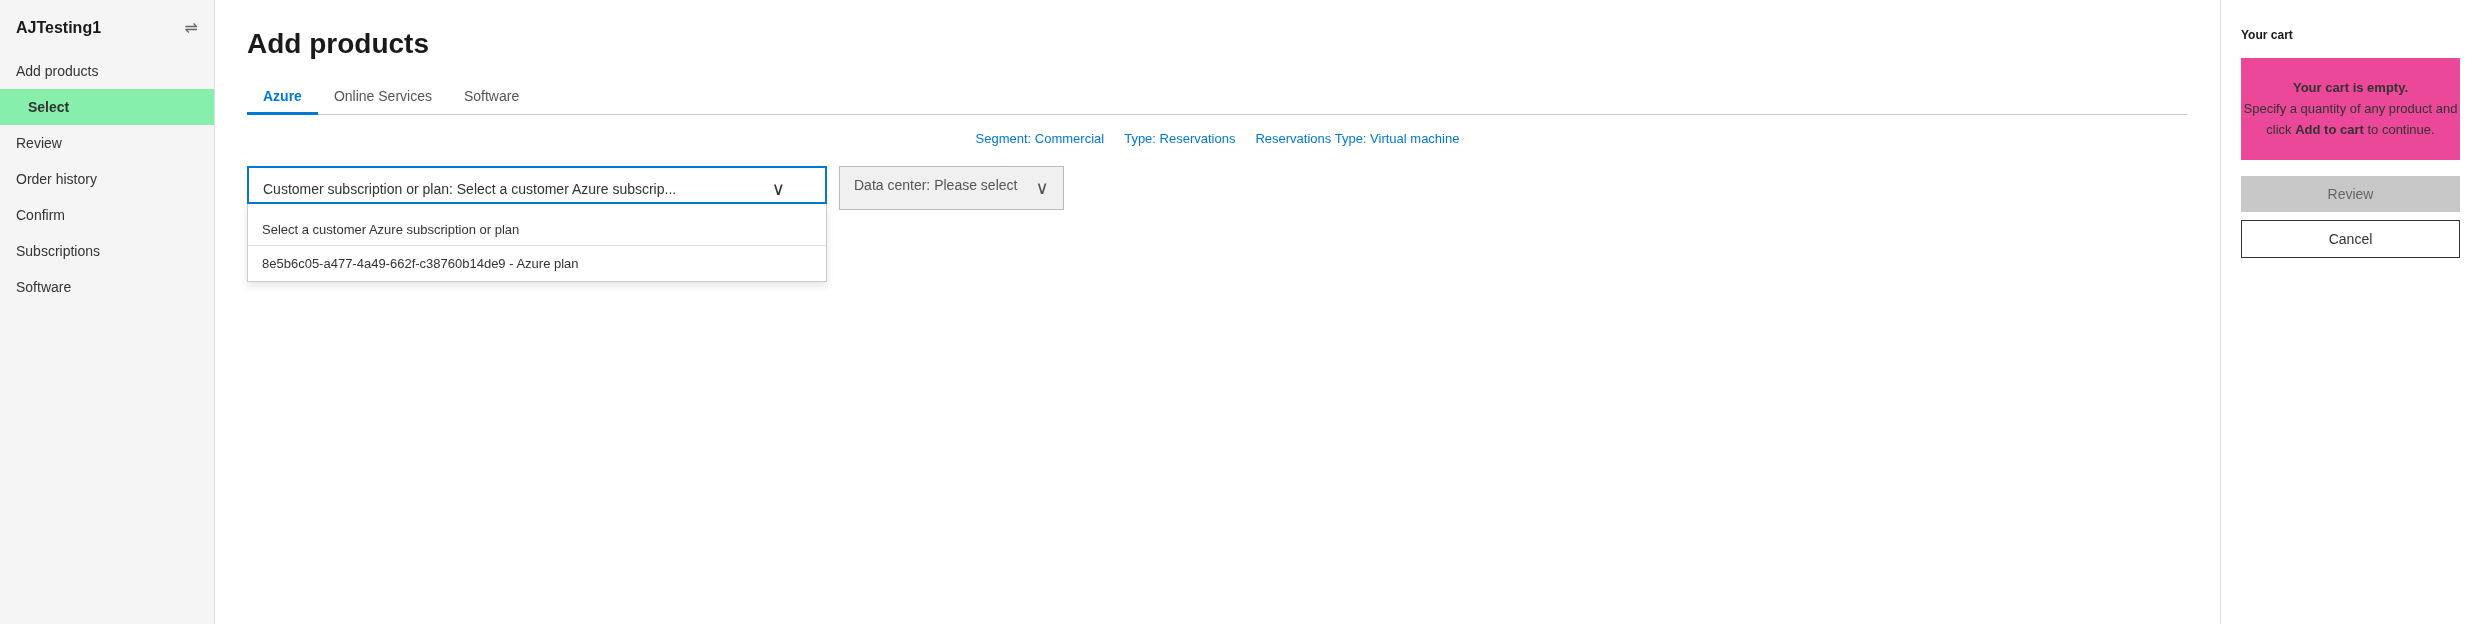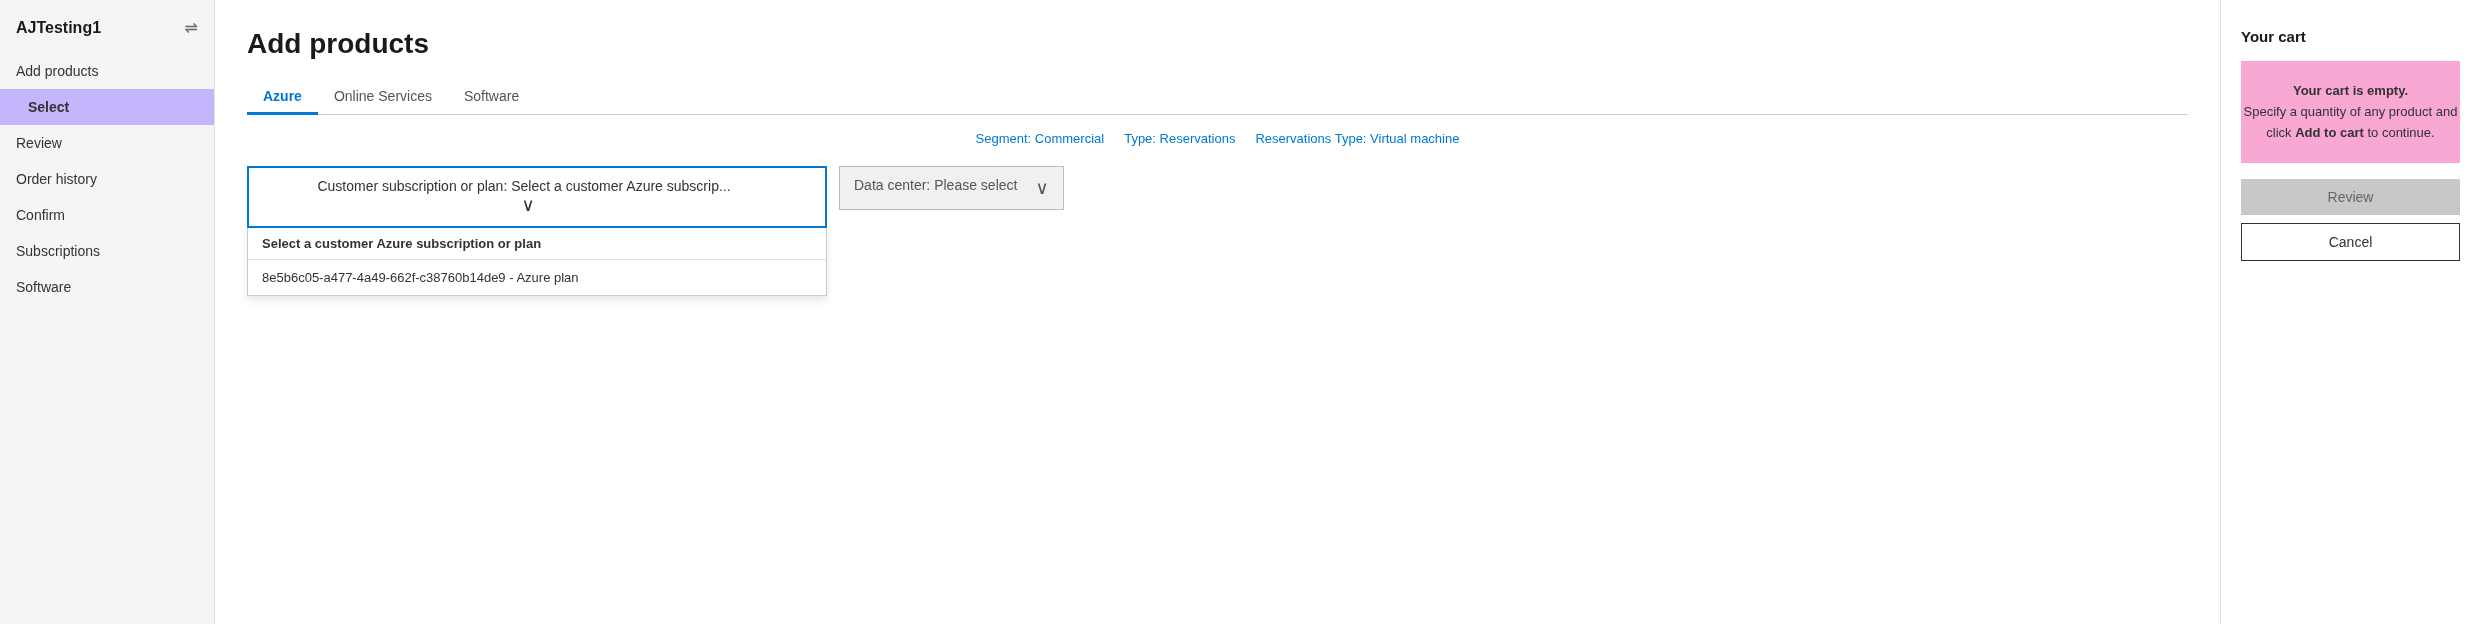--- a/index.html
+++ b/index.html
@@ -45,21 +45,21 @@
       text-align: left;
     }
     .sidebar-item.active {
       background: #fff;
       font-weight: 600;
       border-left: none;
     }
     .sidebar-item.level2 {
       padding-left: 28px;
       font-weight: 600;
-      background: #c4b5fd;
+      background: #86efac;
     }
 
     
     .main {
       flex: 1;
       padding: 28px 32px;
       overflow-y: auto;
     }
     .page-title {
       font-size: 28px;
@@ -114,49 +114,48 @@
 
     .dropdown-container {
       position: relative;
       flex: 1;
       max-width: 580px;
     }
     .dropdown-btn {
       width: 100%;
       border: 2px solid #0078d4;
       background: #fff;
-      padding: 10px 40px 10px 14px;
+      padding: 10px 40px 2px 14px;
       font-size: 14px;
       color: #333;
       text-align: left;
       cursor: pointer;
       display: flex;
       align-items: center;
       justify-content: space-between;
-      flex-direction: column;
     }
     .dropdown-btn .chevron {
       font-size: 18px;
       color: #333;
       margin-left: 8px;
     }
     .dropdown-menu {
       position: absolute;
       top: 100%;
       left: 0;
       width: 100%;
       background: #fff;
       border: 1px solid #ccc;
       border-top: none;
       z-index: 100;
       box-shadow: 0 4px 8px rgba(0,0,0,0.1);
     }
     .dropdown-menu-header {
-      padding: 8px 14px 8px 14px;
-      font-weight: 700;
+      padding: 18px 14px 8px 14px;
+      font-weight: 400;
       font-size: 13px;
       color: #333;
       border-bottom: 1px solid #e0e0e0;
     }
     .dropdown-menu-item {
       padding: 10px 14px;
       font-size: 13px;
       color: #333;
       cursor: pointer;
     }
@@ -178,27 +177,27 @@
     }
 
     
     .right-panel {
       width: 260px;
       min-width: 260px;
       padding: 28px 20px;
       border-left: 1px solid #e0e0e0;
     }
     .cart-title {
-      font-size: 15px;
+      font-size: 12px;
       font-weight: 600;
       margin-bottom: 16px;
       color: #1a1a1a;
     }
     .cart-empty-box {
-      background: #f9a8d4;
+      background: #ec4899;
       padding: 20px 0;
       text-align: center;
       font-size: 13px;
       color: #333;
       margin-bottom: 16px;
       line-height: 1.6;
     }
     .cart-empty-box .bold { font-weight: 700; }
     .cart-empty-box .add-to-cart { font-weight: 700; }
 

